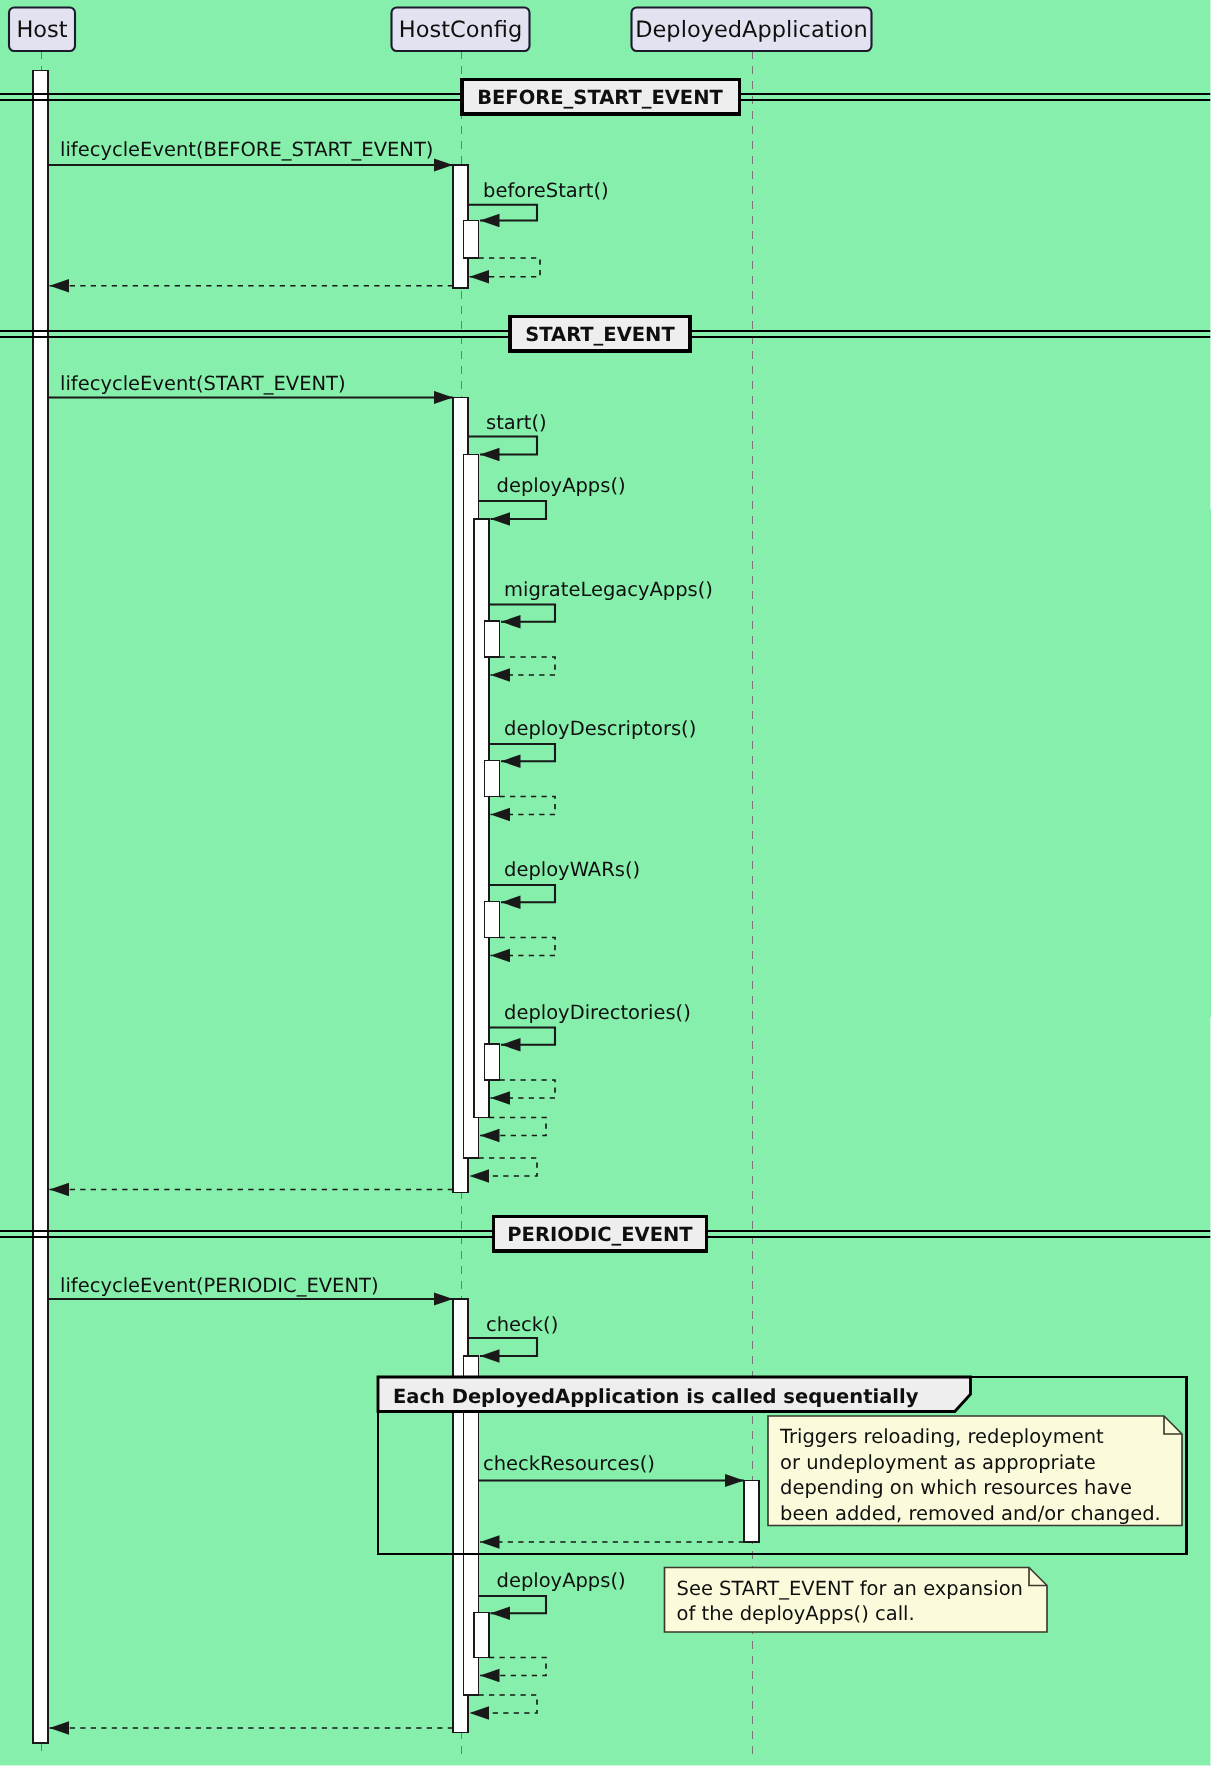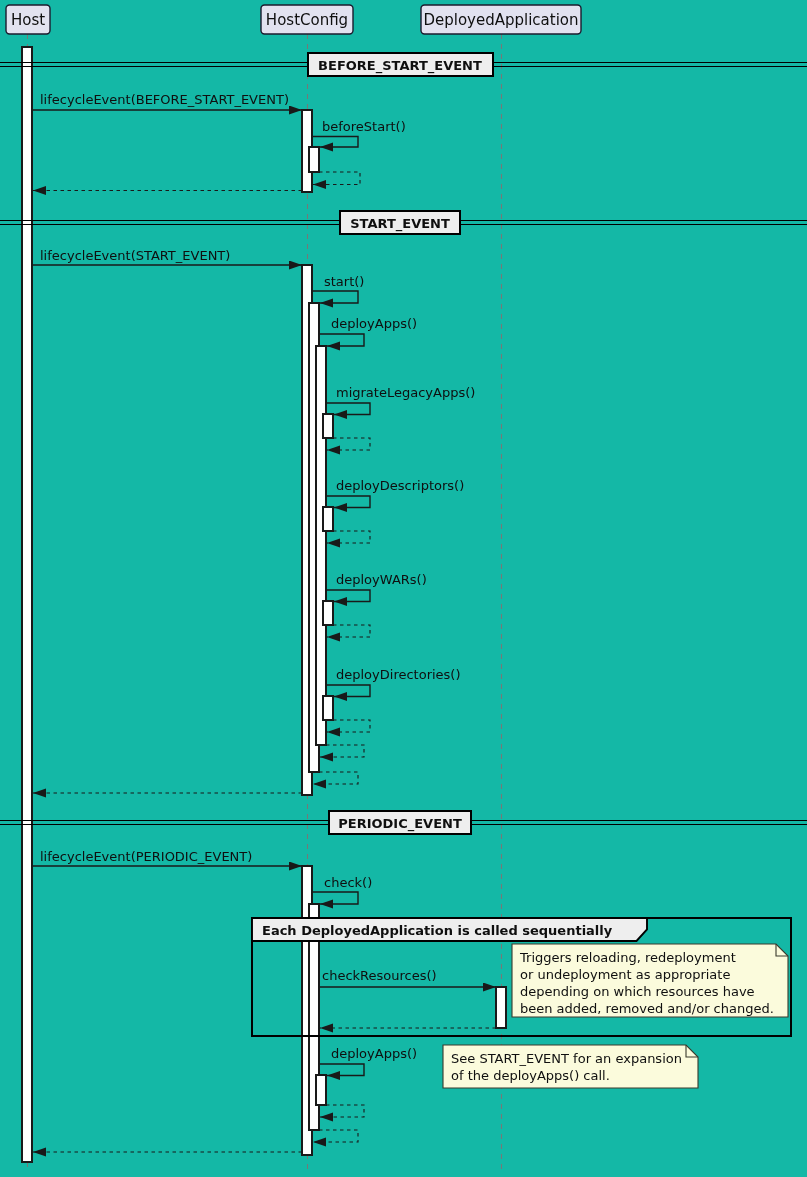--- a/index.html
+++ b/index.html
@@ -1,16 +1,16 @@
 <!DOCTYPE html>
 <html><head>
 <meta charset="utf-8">
 <style>
   html, body { margin: 0; padding: 0; background: #ffffff; }
-  .stage { width: 807px; height: 1177px; position: relative; background: #14b8a6; }
+  .stage { width: 807px; height: 1177px; position: relative; background: #86efac; }
   svg { display: block; }
 
   text {
     font-family: "DejaVu Sans", "Liberation Sans", sans-serif;
     font-size: 13px;
     fill: #0f0f0f;
   }
   .participant-label { font-size: 15px; }
   .bold { font-weight: bold; }
   .center { text-anchor: middle; }

